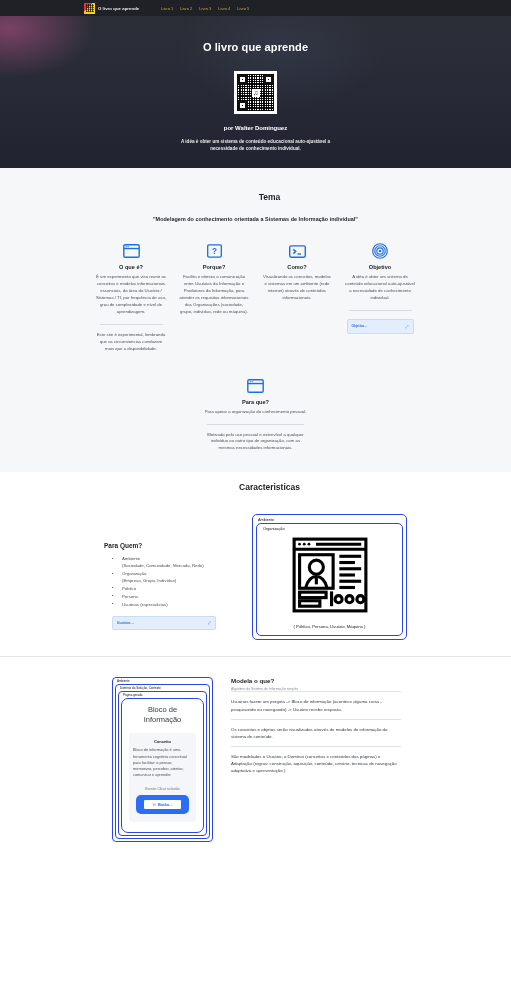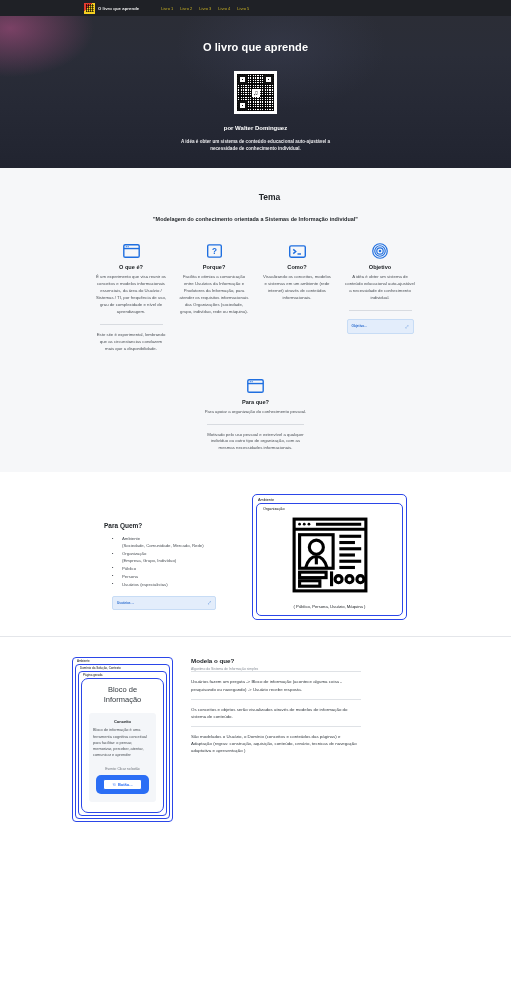--- a/index.html
+++ b/index.html
@@ -219,21 +219,21 @@
   }
   .nest-figure {
     display: flex; justify-content: center; margin-top: 4px;
   }
   .nest-caption {
     text-align: center; font-size: 4.2px; color: #212529; margin-top: 10px;
   }
 
   
   .modela-row {
-    display: flex; align-items: flex-start;
+    display: flex; justify-content: center; align-items: flex-start;
     gap: 16px; padding: 20px 70px 0;
     border-top: 1px solid #e4e6ea;
     margin-top: 16px;
   }
   .phone-wrap { width: 105px; display:flex; justify-content:center; }
   .p-l1 { border: 1px solid #2b46e8; border-radius: 4px; padding: 2px; width: 101px; }
   .p-l2 { border: 1px solid #2b46e8; border-radius: 4px; padding: 2px; }
   .p-l3 { border: 1px solid #2b46e8; border-radius: 4px; padding: 2px; }
   .p-lab { font-size: 3px; color: #111; padding-left: 2px; line-height: 1.3; }
   .phone {
@@ -373,20 +373,21 @@
       </svg>
     </div>
     <div class="col-title">Para que?</div>
     <div class="col-body">Para apoiar a organização do conhecimento pessoal.</div>
     <hr class="col-sep">
     <div class="col-note">Motivado pelo uso pessoal e extenvível a qualquer indivíduo ou outro tipo de organização, com as mesmas necessidades informacionais.</div>
   </div>
 </div>
 
 <div class="section-alt">
+  <div class="section-title">Caracteristicas</div>
 
   <div class="carac-row">
     <div class="carac-left">
       <div class="carac-h">Para Quem?</div>
       <ul class="bullets">
         <li>
           <span>Ambiente</span>
           <span class="sub">(Sociedade, Comunidade, Mercado, Rede)</span>
         </li>
         <li>

